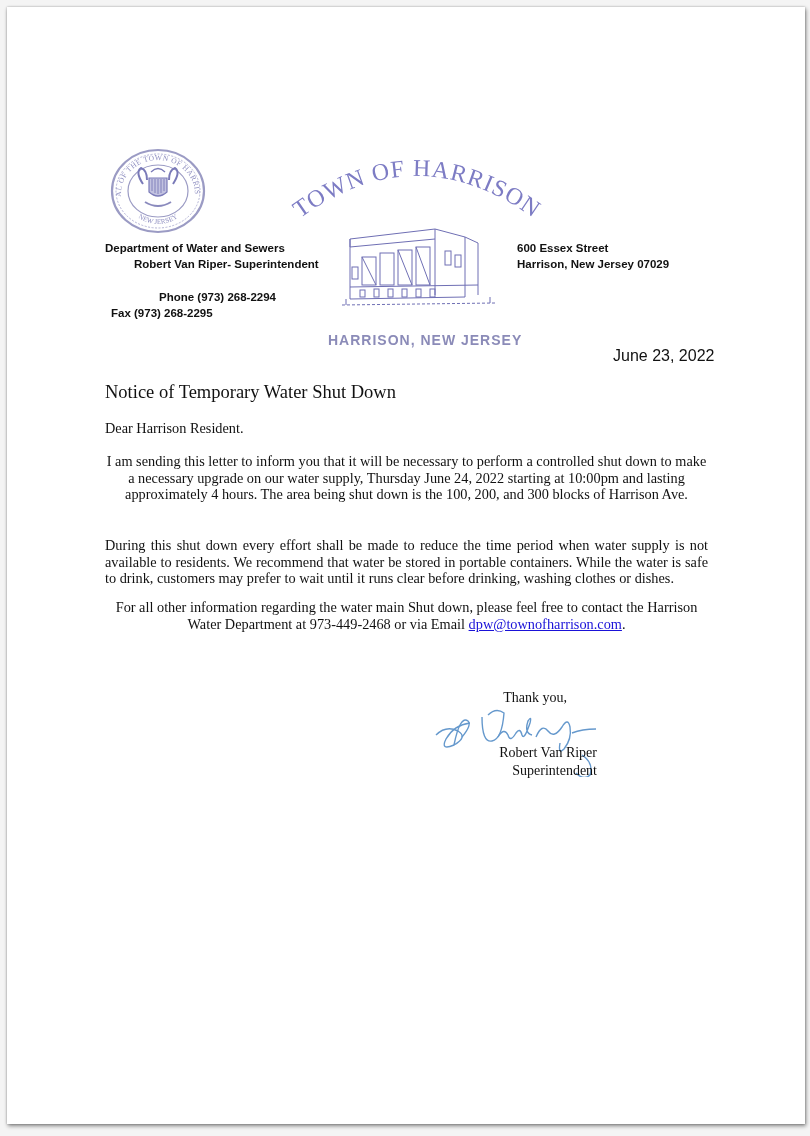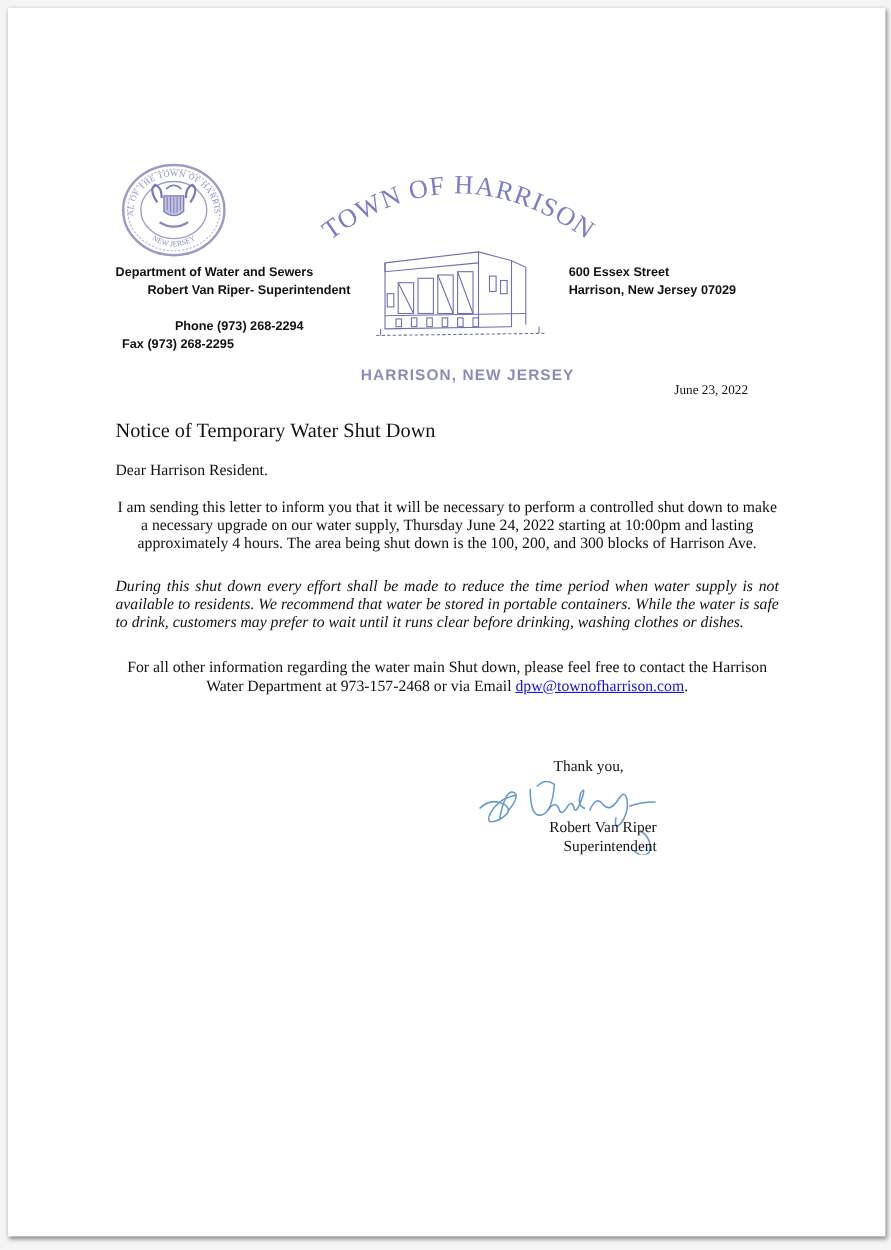--- a/index.html
+++ b/index.html
@@ -11,21 +11,21 @@
       background: #ffffff;
       box-shadow: 1px 2px 4px rgba(0,0,0,0.45), 0 0 2px rgba(0,0,0,0.25);
     }
     .abs { position: absolute; }
     .hdr {
       font-family: "Liberation Sans", sans-serif; font-weight: bold; font-size: 11.5px;
       color: #111; line-height: 16px; white-space: nowrap;
     }
     .center { }
     .serif { font-family: "Liberation Serif", serif; color: #111; }
-    .date { font-family: Liberation Serif, serif; font-size: 12px; color: #111; }
+    .date { font-family: Liberation Sans, sans-serif; font-size: 16px; color: #111; }
     .title { font-size: 18.5px; }
     .p { font-size: 14.3px; line-height: 16.5px; text-align: center; }
     .just { text-align: justify; text-align-last: left; }
     a.email { color: #1a12d8; text-decoration: underline; }
     .sig { font-size: 14px; line-height: 17px; text-align: right; }
     .logo-arc { font-family: "Liberation Serif", serif; font-size: 24px; fill: #7d7cc4; letter-spacing: 1px; }
     .logo-sub { font-family: "Liberation Sans", sans-serif; font-size: 14px; color: #8b8bb8; letter-spacing: 1px; white-space: nowrap; font-weight: bold; }
   </style>
 </head>
 <body>
@@ -92,24 +92,24 @@
 
   <div class="abs hdr center" style="left:510px; top:233px; width:182px;">600 Essex Street</div>
   <div class="abs hdr center" style="left:510px; top:249px; width:182px;">Harrison, New Jersey 07029</div>
 
   <div class="abs date" style="left:606px; top:340px;">June 23, 2022</div>
 
   <div class="abs serif title" style="left:98px; top:375px;">Notice of Temporary Water Shut Down</div>
   <div class="abs serif p" style="left:98px; top:413px;">Dear Harrison Resident.</div>
 
   <div class="abs serif p" style="left:98px; top:446px; width:603px;">I am sending this letter to inform you that it will be necessary to perform a controlled shut down to make a necessary upgrade on our water supply, Thursday June 24, 2022 starting at 10:00pm and lasting approximately 4 hours. The area being shut down is the 100, 200, and 300 blocks of Harrison Ave.</div>
-  <div class="abs serif p just" style="left:98px; top:518px; width:603px;font-style:italic;">During this shut down every effort shall be made to reduce the time period when water supply is not available to residents. We recommend that water be stored in portable containers. While the water is safe  to drink, customers  may prefer  to wait  until it runs clear before  drinking, washing  clothes or dishes.</div>
+  <div class="abs serif p just" style="left:98px; top:530px; width:603px;">During this shut down every effort shall be made to reduce the time period when water supply is not available to residents. We recommend that water be stored in portable containers. While the water is safe  to drink, customers  may prefer  to wait  until it runs clear before  drinking, washing  clothes or dishes.</div>
 
   <div class="abs serif p" style="left:98px; top:592px; width:603px;">
-    <span>For all other information regarding the water main Shut down, please feel free to contact the Harrison Water Department at 973-157-2468 or via Email </span><a class="email">dpw@townofharrison.com</a><span>.</span>
+    <span>For all other information regarding the water main Shut down, please feel free to contact the Harrison Water Department at 973-449-2468 or via Email </span><a class="email">dpw@townofharrison.com</a><span>.</span>
   </div>
 
   <div class="abs serif sig" style="left:470px; top:682px; width:90px;">Thank you,</div>
   <svg class="abs" style="left:425px; top:690px;" width="180" height="80" viewBox="0 0 180 80">
     <g fill="none" stroke="#3f7fc0" stroke-width="1.4" opacity="0.8">
       <path d="M4 38 q10 -10 22 -4 q10 6 -4 14 q-14 6 -8 -6 q8 -14 24 -16"></path>
       <path d="M22 48 q6 -30 14 -24 q4 4 -6 16"></path>
       <path d="M50 20 q0 26 10 24 q10 -2 12 -28 q-8 -6 -16 2"></path>
       <path d="M66 40 q6 -10 10 -2 q2 8 8 -2 q4 -6 6 2 q2 6 8 -12 q2 -8 -2 -2 q-4 12 4 14"></path>
       <path d="M104 40 q6 -14 12 -6 q6 8 14 -4 q6 -10 8 0 q2 12 -6 22 q-6 6 -4 -6"></path>

